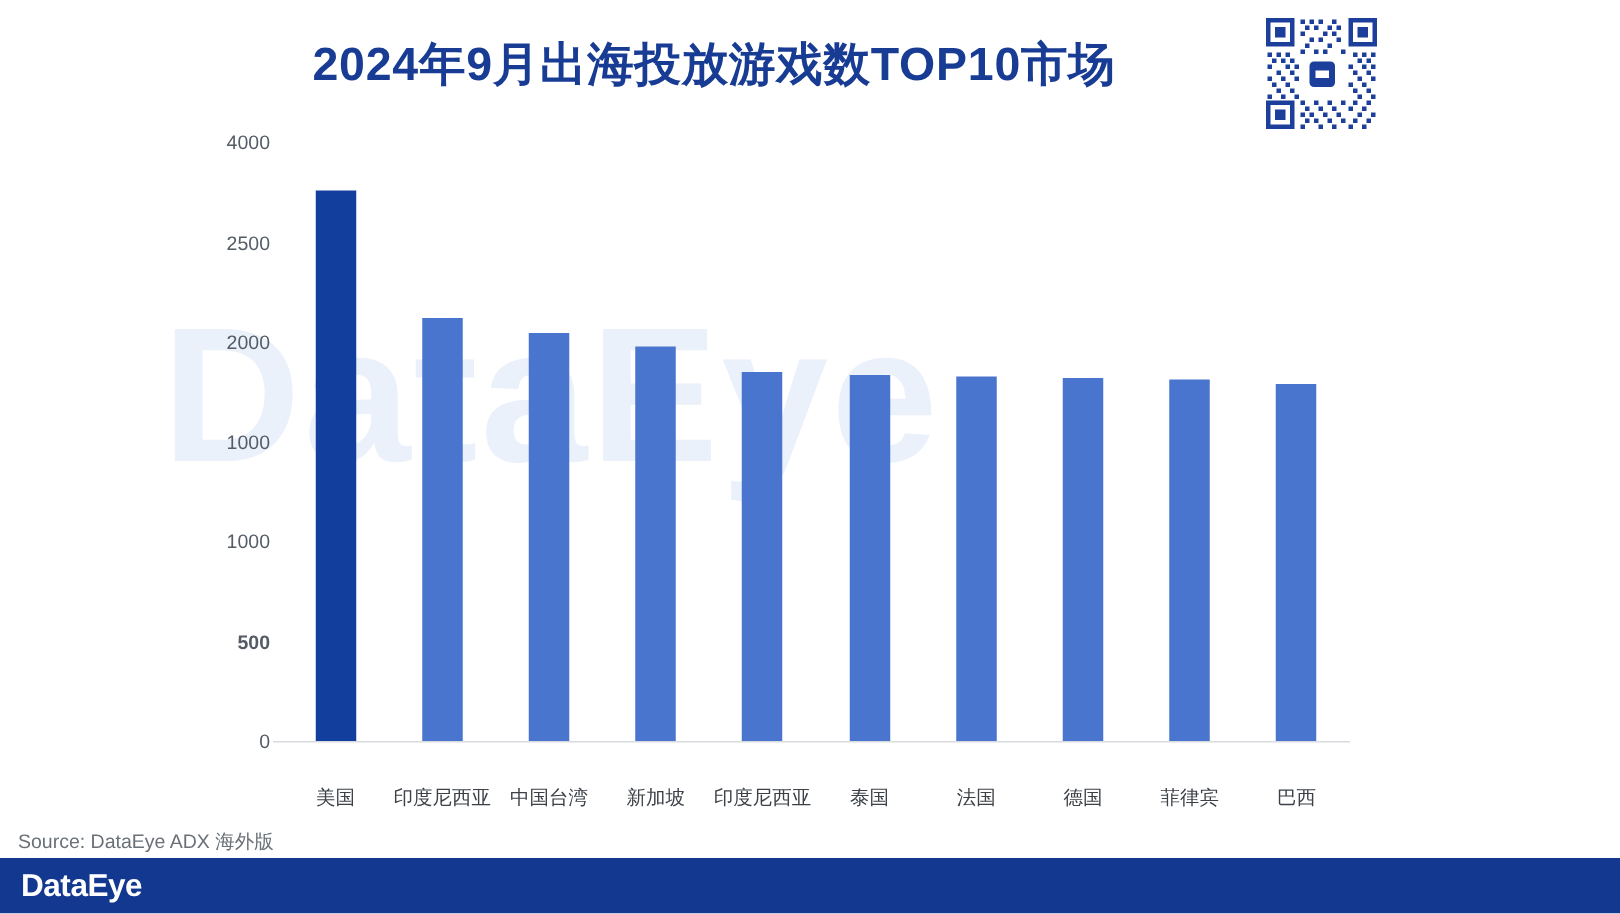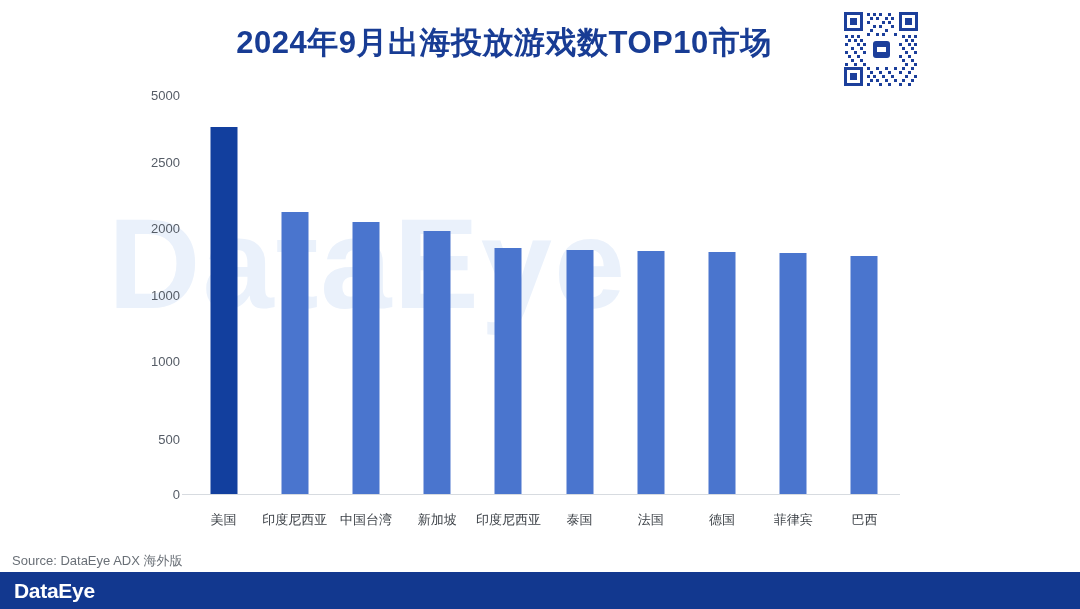--- a/index.html
+++ b/index.html
@@ -30,21 +30,20 @@
     left: 0;
     top: 22px;
     width: 952px;
     text-align: center;
     font-size: 31px;
     font-weight: 700;
     color: #183c94;
     letter-spacing: 0.5px;
     white-space: nowrap;
     font-family: "Liberation Sans", "DejaVu Sans", sans-serif;
-    margin-left: 28px;
   }
 
   
   #qr-code {
     position: absolute;
     left: 840px;
     top: 8px;
     width: 82px;
     height: 82px;
     background: #ffffff;
@@ -123,21 +122,21 @@
     bottom: 0;
     left: 50%;
     transform: translateX(-50%);
     width: 27px;
     background: #4a75ce;
   }
   .bar.primary { background: #123f9e; }
 
   .x-label {
     position: absolute;
-    top: 416px;
+    top: 428px;
     left: 0;
     width: 71px;
     text-align: center;
     font-size: 13px;
     color: #3c4147;
     white-space: nowrap;
     font-family: "Liberation Sans", "DejaVu Sans", sans-serif;
   }
 
   
@@ -297,26 +296,26 @@
       <rect x="37" y="39" width="9" height="5" fill="#ffffff"></rect>
     </svg>
   </div>
 
   <div id="chart-area">
 
     <div id="chart-watermark">DataEye</div>
 
     <div id="y-axis">
         <div class="y-tick" style="top: 399px;">0</div>
-        <div class="y-tick" style="top: 344px;">500</div>
+        <div class="y-tick" style="top: 333px; font-weight: bold;">500</div>
         <div class="y-tick" style="top: 266px;">1000</div>
         <div class="y-tick" style="top: 199.5px;">1000</div>
         <div class="y-tick" style="top: 133px; text-align: right;">2000</div>
         <div class="y-tick" style="top: 66.5px;">2500</div>
-        <div class="y-tick" style="top: 0px;">5000</div>
+        <div class="y-tick" style="top: 0px;">4000</div>
       </div>
 
     <div id="plot">
       <div id="x-axis-line"></div>
     <div class="bar-slot" style="left: 0px; width: 71.2px;">
           <div class="bar primary" title="美国: 2756" style="height: 366.548px; background: rgb(18, 63, 158);"></div>
         </div>
         <div class="x-label" style="width: 71.2px; left: 0px;">美国</div>
         <div class="bar-slot" style="left: 71.2px; width: 71.2px;">
           <div class="bar" title="中国香港: 2118" style="height: 281.694px; background: rgb(74, 117, 206);"></div>

